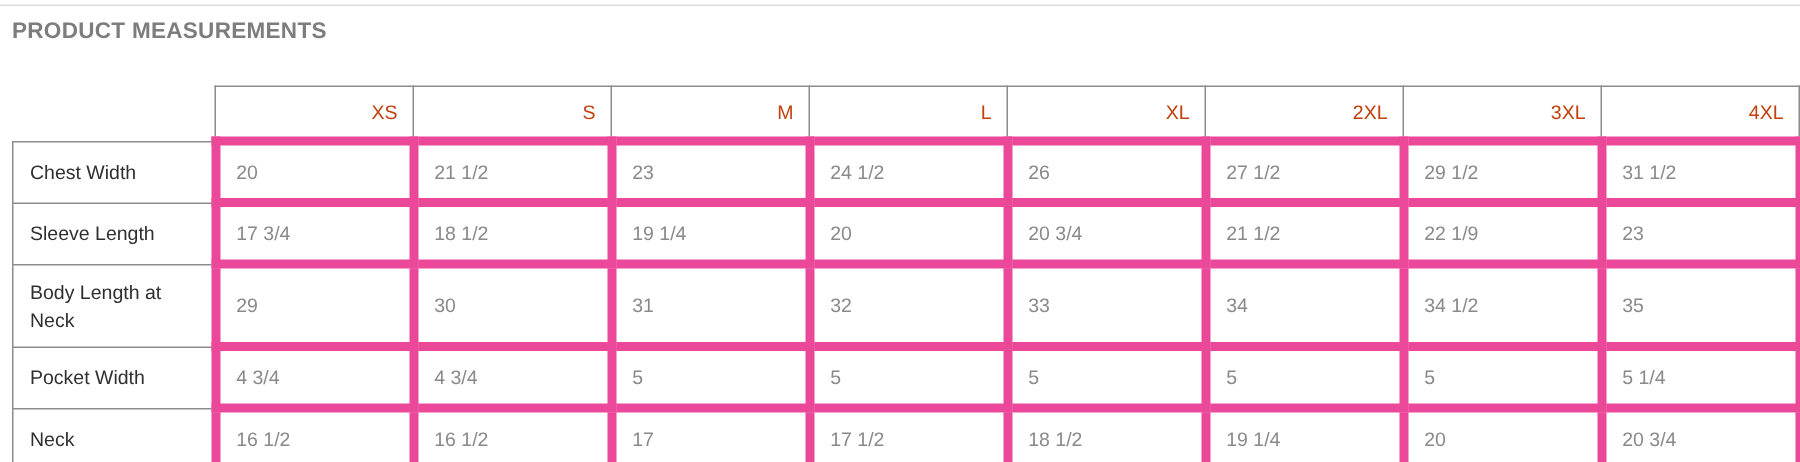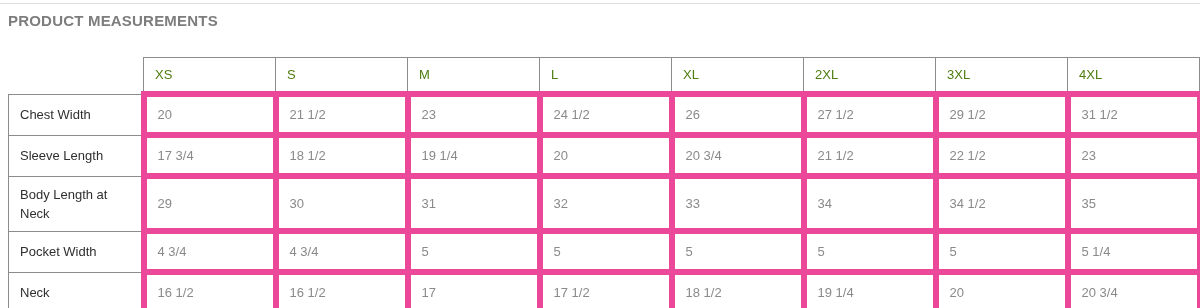--- a/index.html
+++ b/index.html
@@ -63,25 +63,25 @@
   
   th.corner {
     border: none;
     background: transparent;
     padding: 0;
   }
 
   th.size-head {
     border: 1px solid #8c8c8c;
     padding: 9px 10px 9px 11px;
-    text-align: left;
+    text-align: right;
     vertical-align: middle;
     font-weight: normal;
     font-size: 13px;
-    color: #4d7c0f;
+    color: #c2410c;
     height: 14px;
     white-space: nowrap;
   }
 
   td.row-label {
     border: 1px solid #8c8c8c;
     padding: 8px 23px 8px 11px;
     text-align: left;
     vertical-align: middle;
     color: #2f2f2f;
@@ -148,21 +148,21 @@
             <td class="value">31 1/2</td>
           </tr>
           <tr>
             <td class="row-label">Sleeve Length</td>
             <td class="value">17 3/4</td>
             <td class="value">18 1/2</td>
             <td class="value">19 1/4</td>
             <td class="value">20</td>
             <td class="value">20 3/4</td>
             <td class="value">21 1/2</td>
-            <td class="value">22 1/2</td>
+            <td class="value">22 1/9</td>
             <td class="value">23</td>
           </tr>
           <tr>
             <td class="row-label">Body Length at Neck</td>
             <td class="value">29</td>
             <td class="value">30</td>
             <td class="value">31</td>
             <td class="value">32</td>
             <td class="value">33</td>
             <td class="value">34</td>

